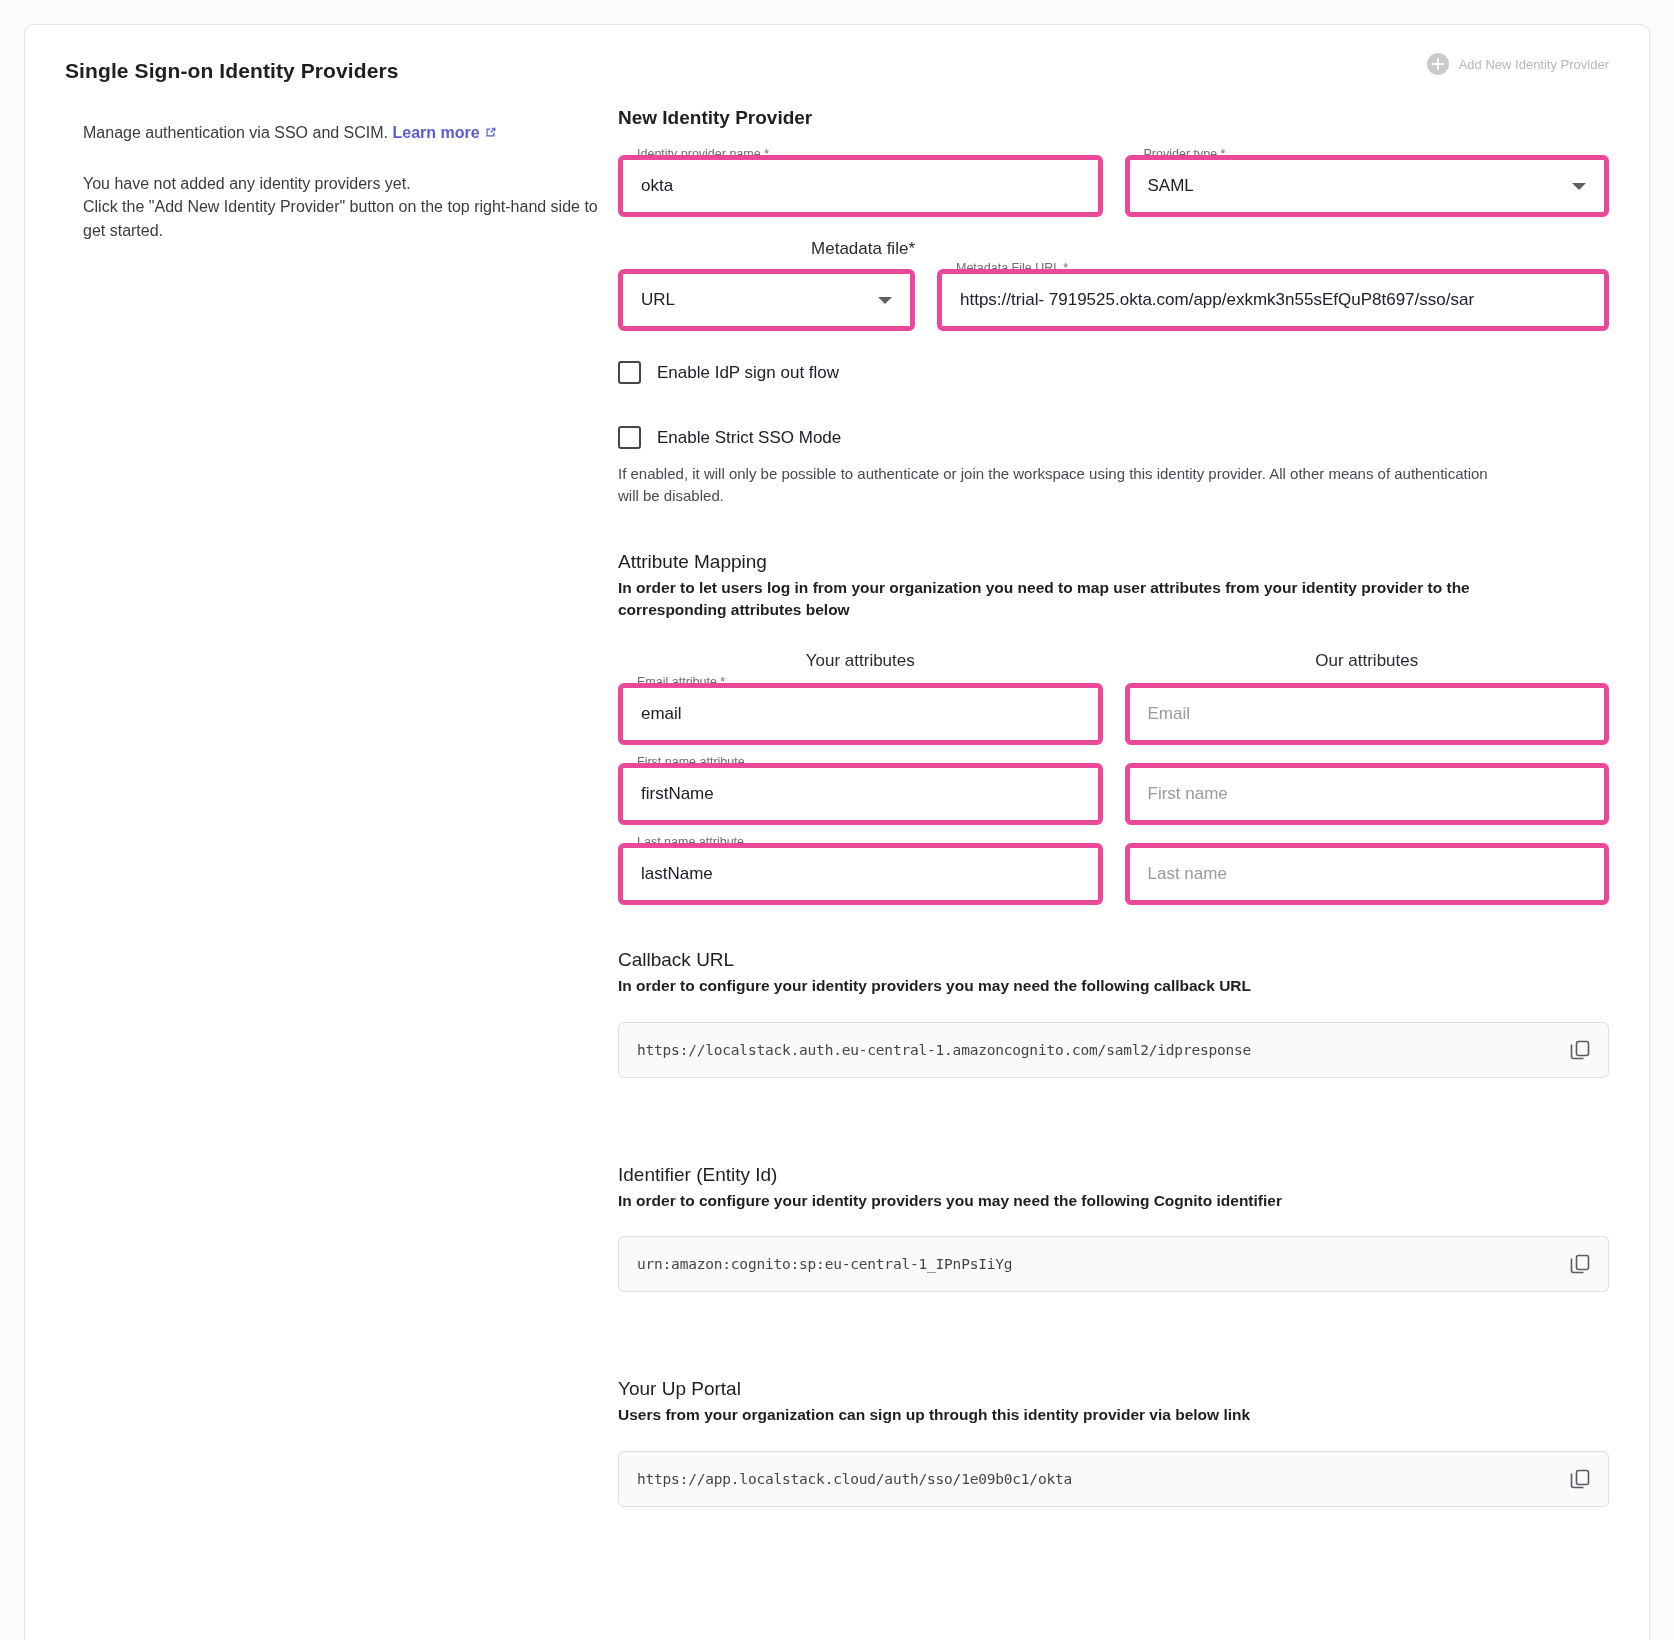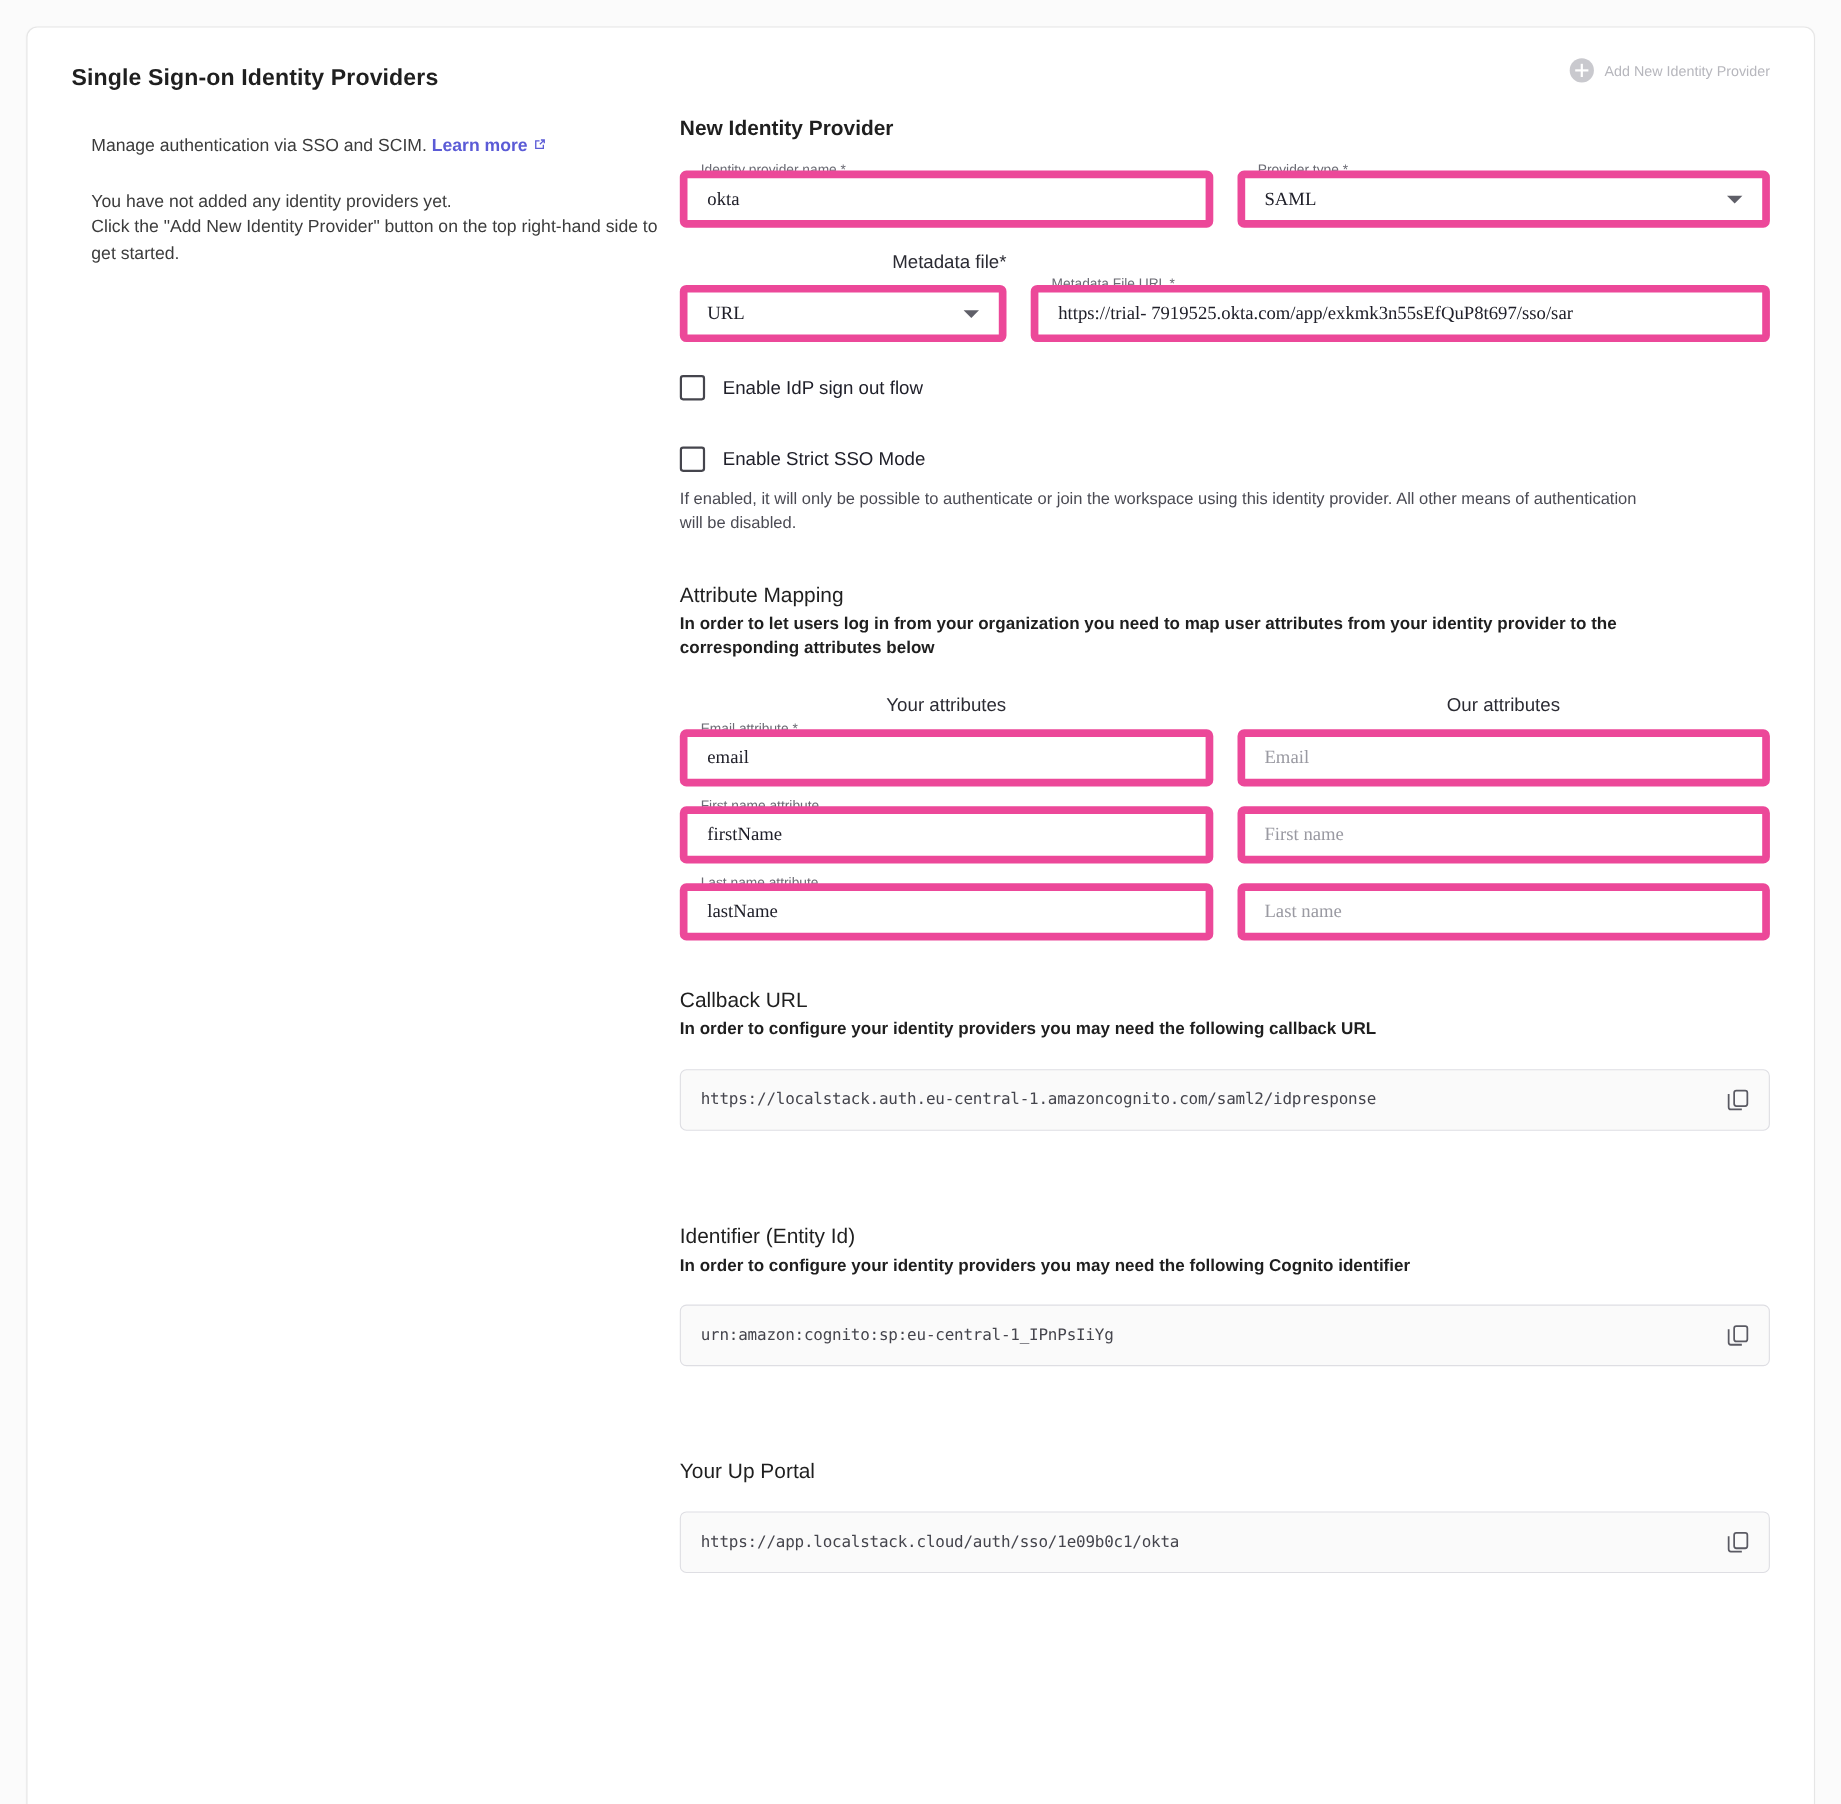--- a/index.html
+++ b/index.html
@@ -120,30 +120,29 @@
     gap: 22px;
     margin-bottom: 22px;
   }
   .field {
     position: relative;
     flex: 1;
   }
 
   .outlined {
     position: relative;
-    height: 52px;
-    border: 7px solid #ec4899;
+    height: 62px;
+    border: 5px solid #ec4899;
     border-radius: 6px;
     background: #fff;
     display: flex;
     align-items: center;
     padding: 0 18px;
     font-size: 17px;
     color: #20202a;
-    font-family: Liberation Serif, serif;
   }
   .outlined.placeholder-box { color: #9a9aa2; }
   .legend {
     position: absolute;
     top: -8px;
     left: 14px;
     background: #fff;
     padding: 0 5px;
     font-size: 12.5px;
     color: #6b6b74;
@@ -407,20 +406,21 @@
             <svg viewBox="0 0 24 24" width="24" height="24" fill="none" stroke="#5a5a63" stroke-width="1.6">
               <rect x="8.5" y="3.5" width="12" height="14" rx="2"></rect>
               <path d="M15.5 20.5h-10a2 2 0 0 1-2-2v-12"></path>
             </svg>
           </span>
         </div>
 
         <div class="gap-lg"></div>
 
         <div class="block-title">Your Up Portal</div>
+        <div class="block-desc">Users from your organization can sign up through this identity provider via below link</div>
         <div class="copy-box">
           <span class="copy-text">https://app.localstack.cloud/auth/sso/1e09b0c1/okta</span>
           <span class="copy-btn">
             <svg viewBox="0 0 24 24" width="24" height="24" fill="none" stroke="#5a5a63" stroke-width="1.6">
               <rect x="8.5" y="3.5" width="12" height="14" rx="2"></rect>
               <path d="M15.5 20.5h-10a2 2 0 0 1-2-2v-12"></path>
             </svg>
           </span>
         </div>
 

